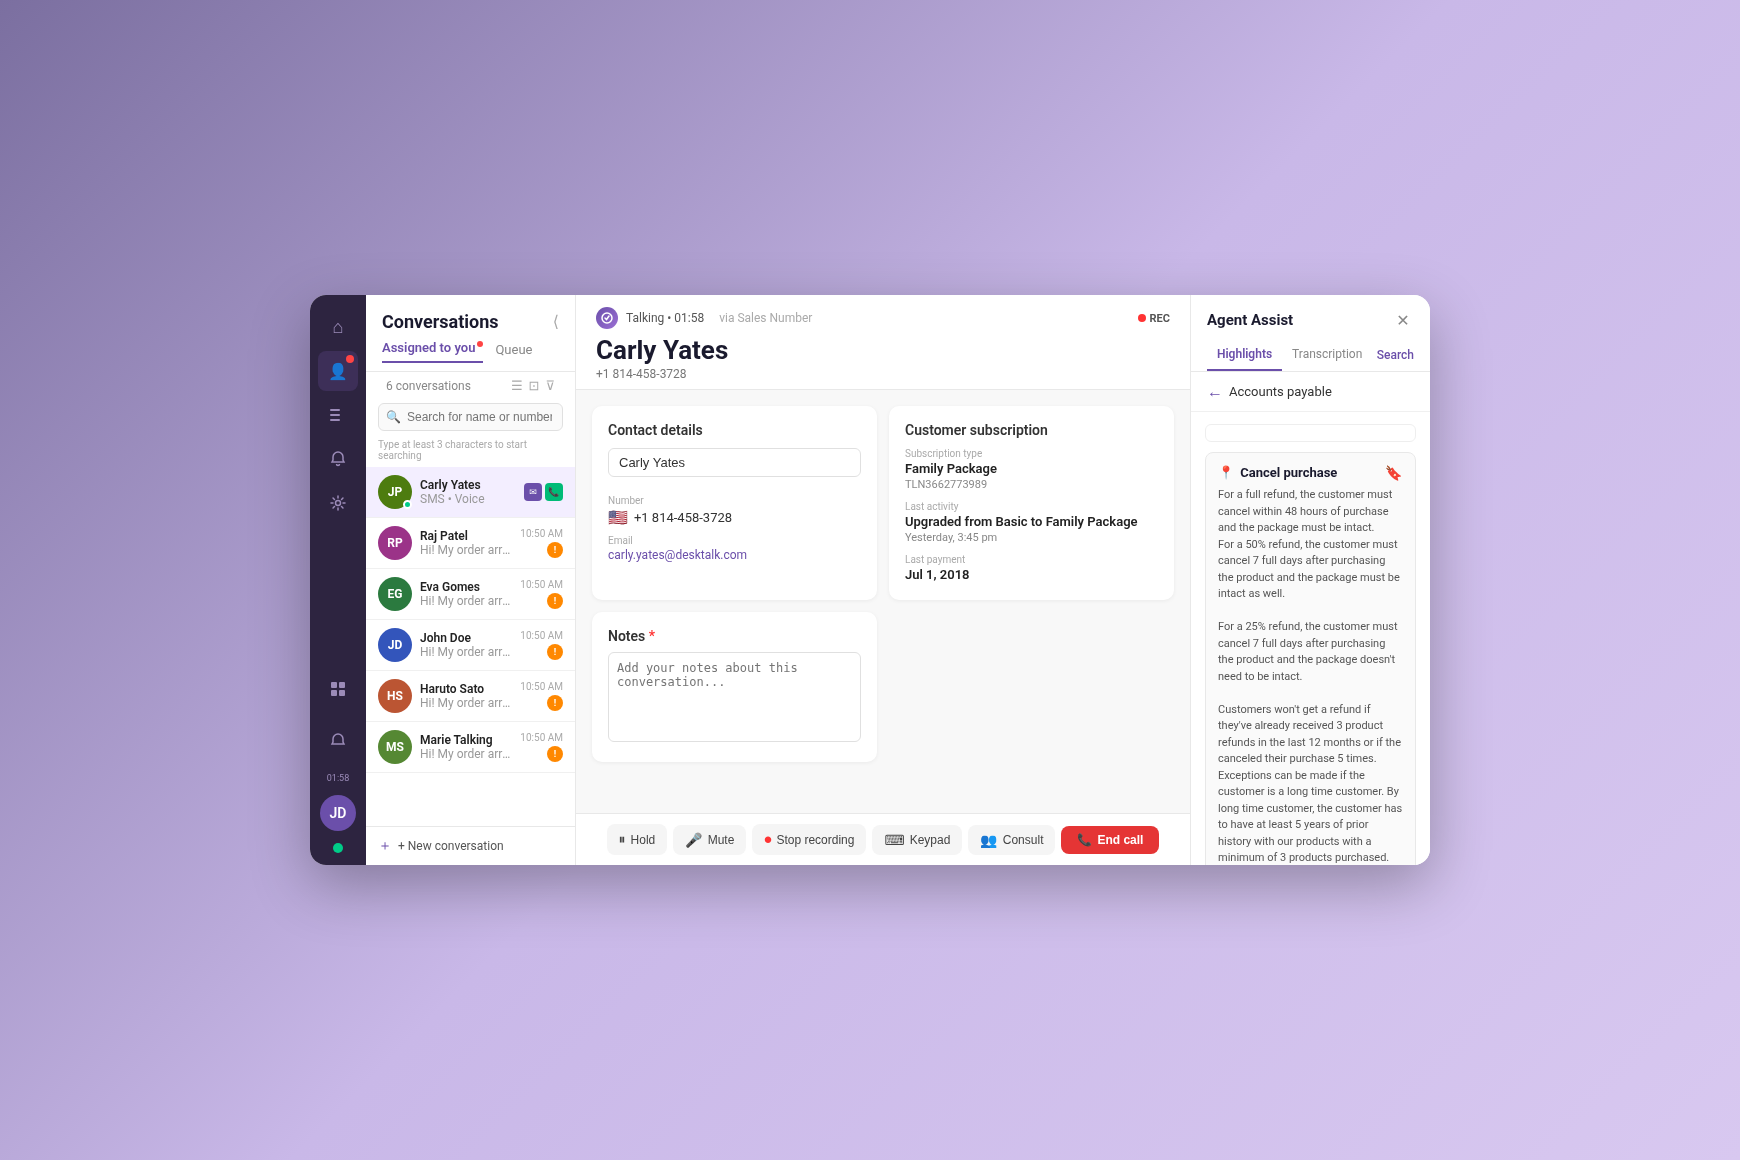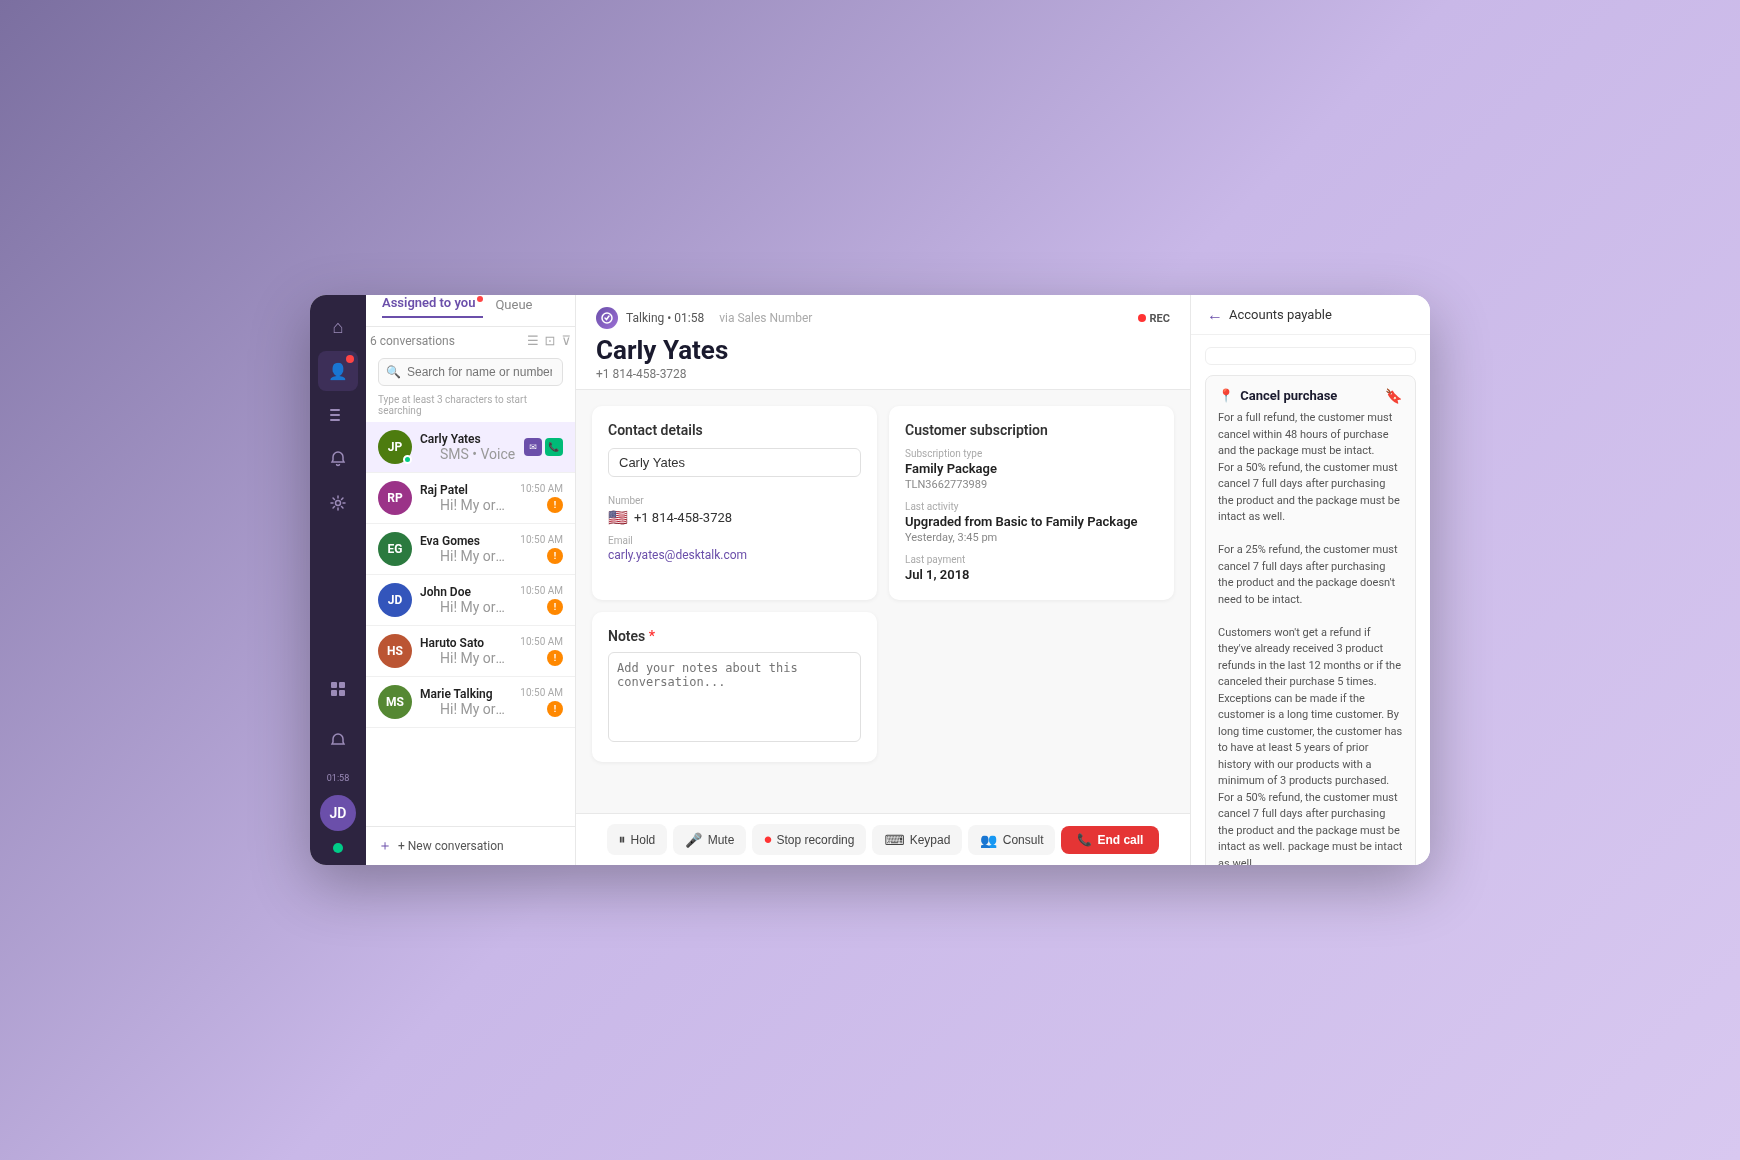--- a/index.html
+++ b/index.html
@@ -125,21 +125,21 @@
     }
     .conv-tab .dot {
       display: inline-block;
       width: 6px; height: 6px;
       background: #ff4444;
       border-radius: 50%;
       margin-left: 2px;
       vertical-align: super;
     }
     .conv-count {
-      padding: 6px 4px;
+      padding: 6px 20px;
       font-size: 12px;
       color: #888;
       display: flex;
       align-items: center;
       justify-content: space-between;
     }
     .conv-count-icons {
       display: flex;
       gap: 6px;
       color: #aaa;
@@ -215,26 +215,25 @@
     }
     .conv-name {
       font-size: 12px;
       font-weight: 600;
       color: #222;
       white-space: nowrap;
       overflow: hidden;
       text-overflow: ellipsis;
     }
     .conv-sub {
-      font-size: 14px;
+      font-size: 12px;
       color: #999;
       white-space: nowrap;
       overflow: hidden;
       text-overflow: ellipsis;
-      margin-left: 20px;
     }
     .conv-meta {
       display: flex;
       flex-direction: column;
       align-items: flex-end;
       gap: 3px;
       flex-shrink: 0;
     }
     .conv-time {
       font-size: 10px;
@@ -658,20 +657,24 @@
       </div>
       <div class="nav-timer">01:58</div>
       <div class="nav-icon avatar">
         <span>JD</span>
       </div>
       <div class="nav-green-dot"></div>
     </div>
   </div>
 
   <div class="conversations-panel">
+    <div class="conv-header">
+      <span class="conv-title">Conversations</span>
+      <span style="color:#aaa; font-size:16px;">⟨</span>
+    </div>
     <div class="conv-tabs">
       <span class="conv-tab active">
         <span>Assigned to you</span><span class="dot"></span>
       </span>
       <span class="conv-tab">Queue</span>
     </div>
     <div class="conv-count">
       <span>6 conversations</span>
       <span class="conv-count-icons">
         <span style="font-size:13px;">☰</span>
@@ -864,20 +867,31 @@
         <span>Consult</span>
       </button>
       <button class="end-call-btn">
         <span>📞</span>
         <span>End call</span>
       </button>
     </div>
   </div>
 
   <div class="agent-assist">
+    <div class="aa-header">
+      <div class="aa-title-row">
+        <span class="aa-title">Agent Assist</span>
+        <span class="aa-close">✕</span>
+      </div>
+      <div class="aa-tabs">
+        <span class="aa-tab active">Highlights</span>
+        <span class="aa-tab">Transcription</span>
+        <span class="aa-tab-search">Search</span>
+      </div>
+    </div>
     <div class="aa-breadcrumb">
       <span class="aa-back">←</span>
       <span>Accounts payable</span>
     </div>
     <div class="aa-scroll">
 
       <div style="background:#fff; border-radius:6px; height:18px; margin-bottom:10px; border:1px solid #eee;"></div>
 
       <div class="aa-article-card">
         <div class="aa-article-header">

